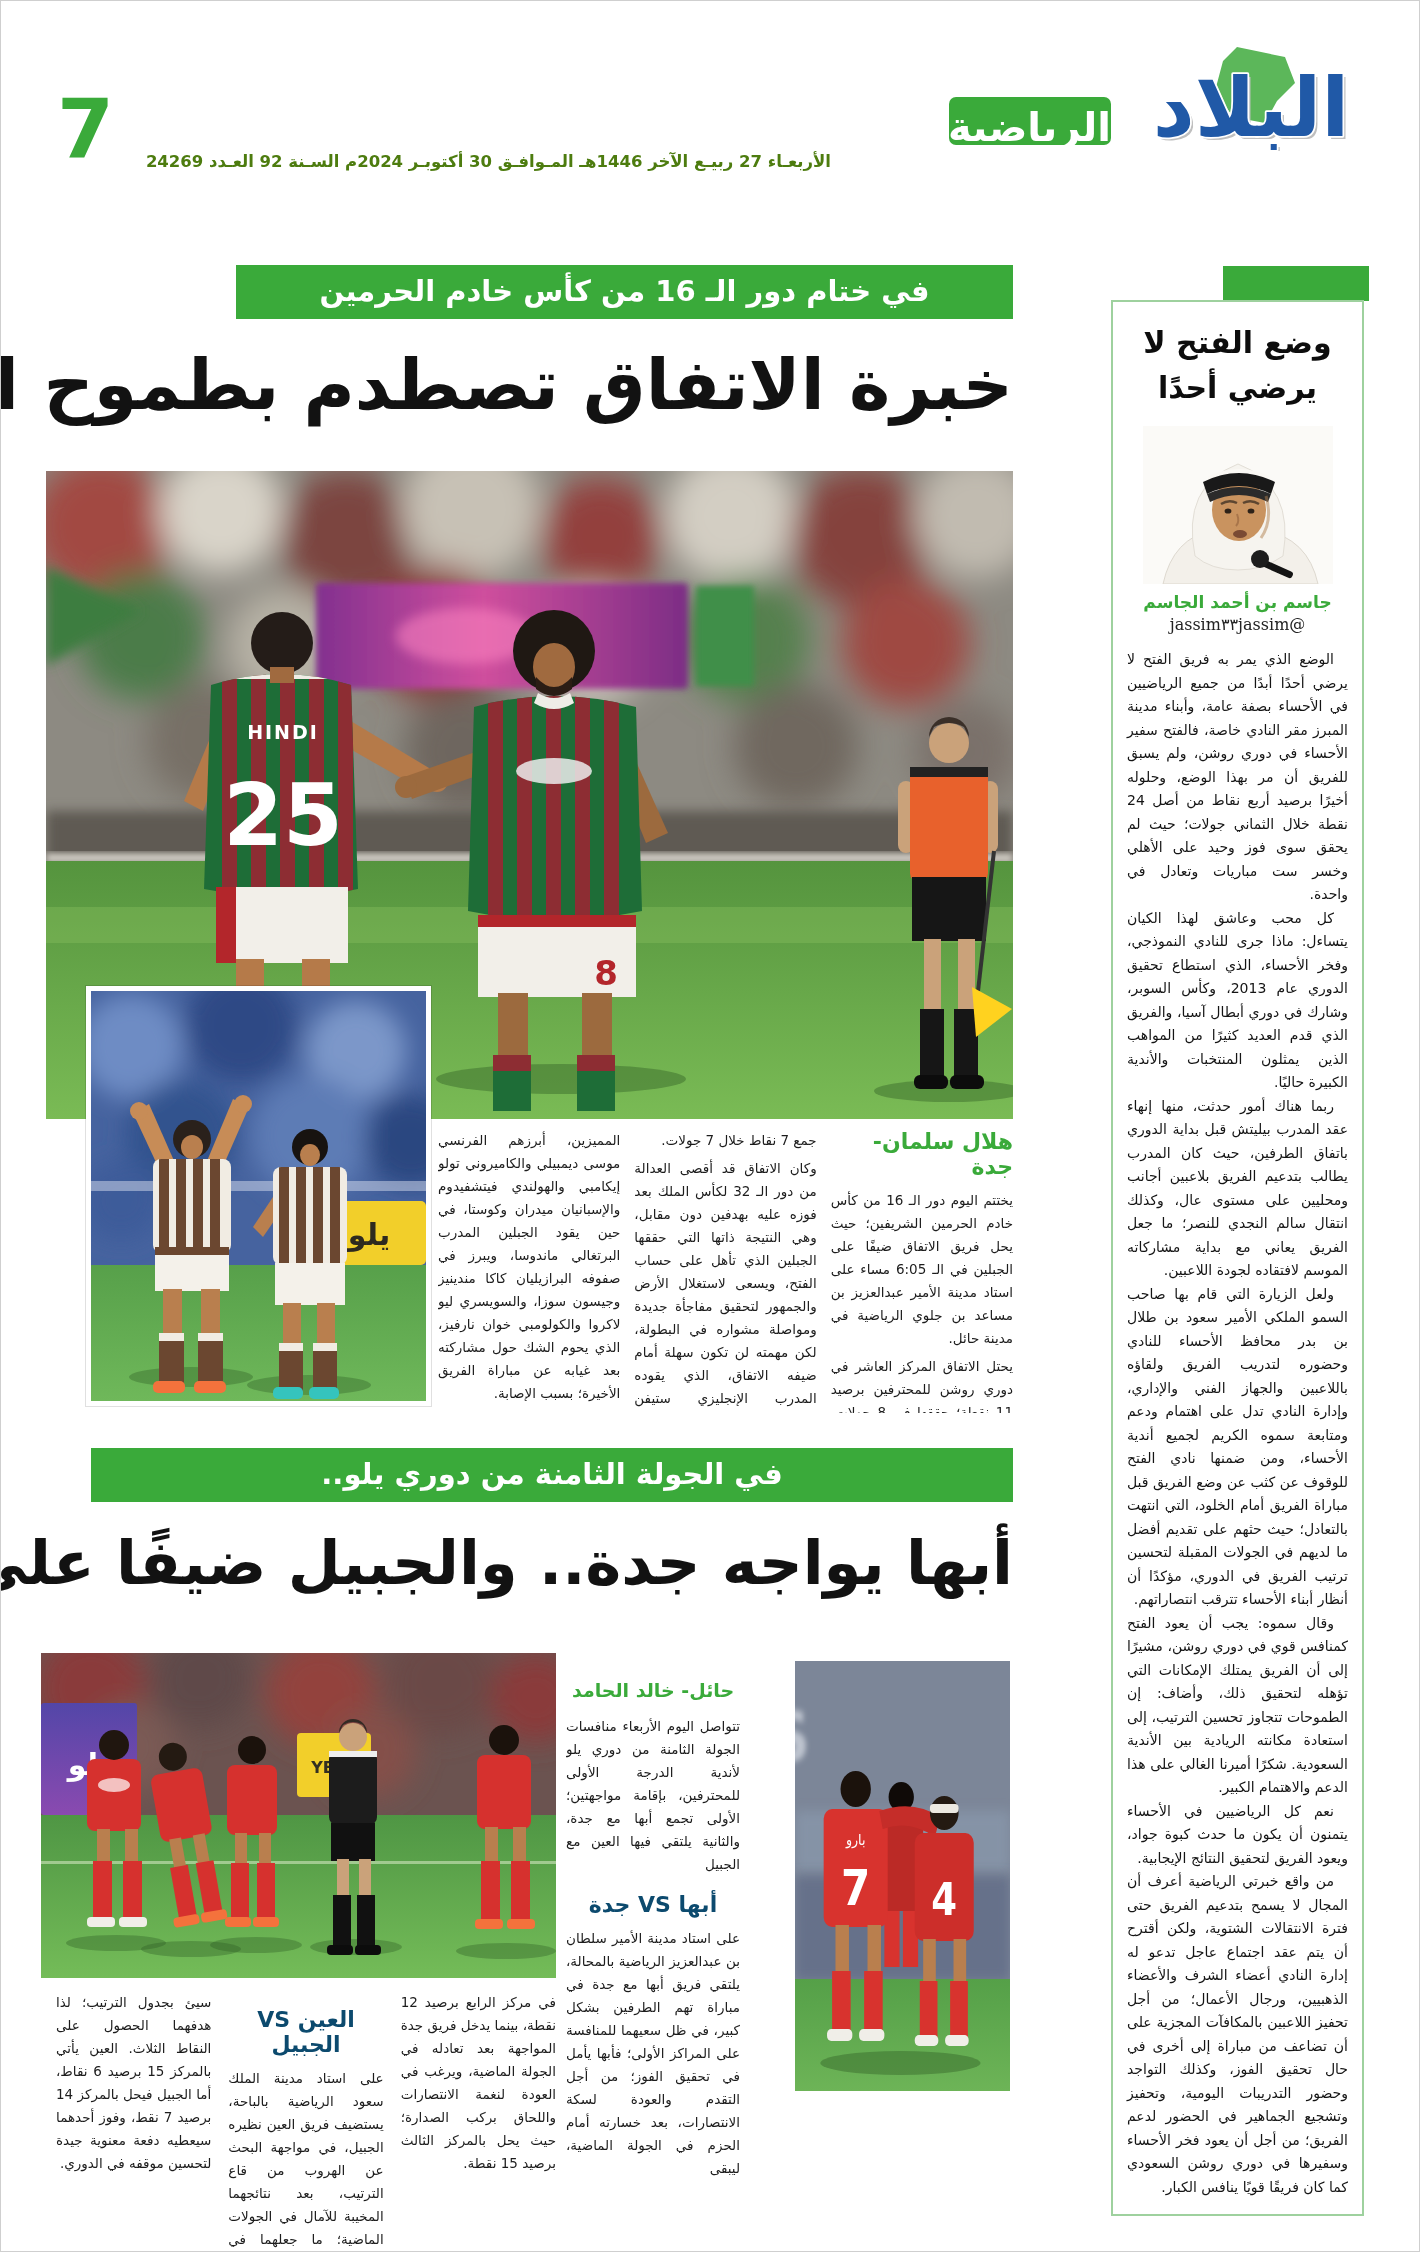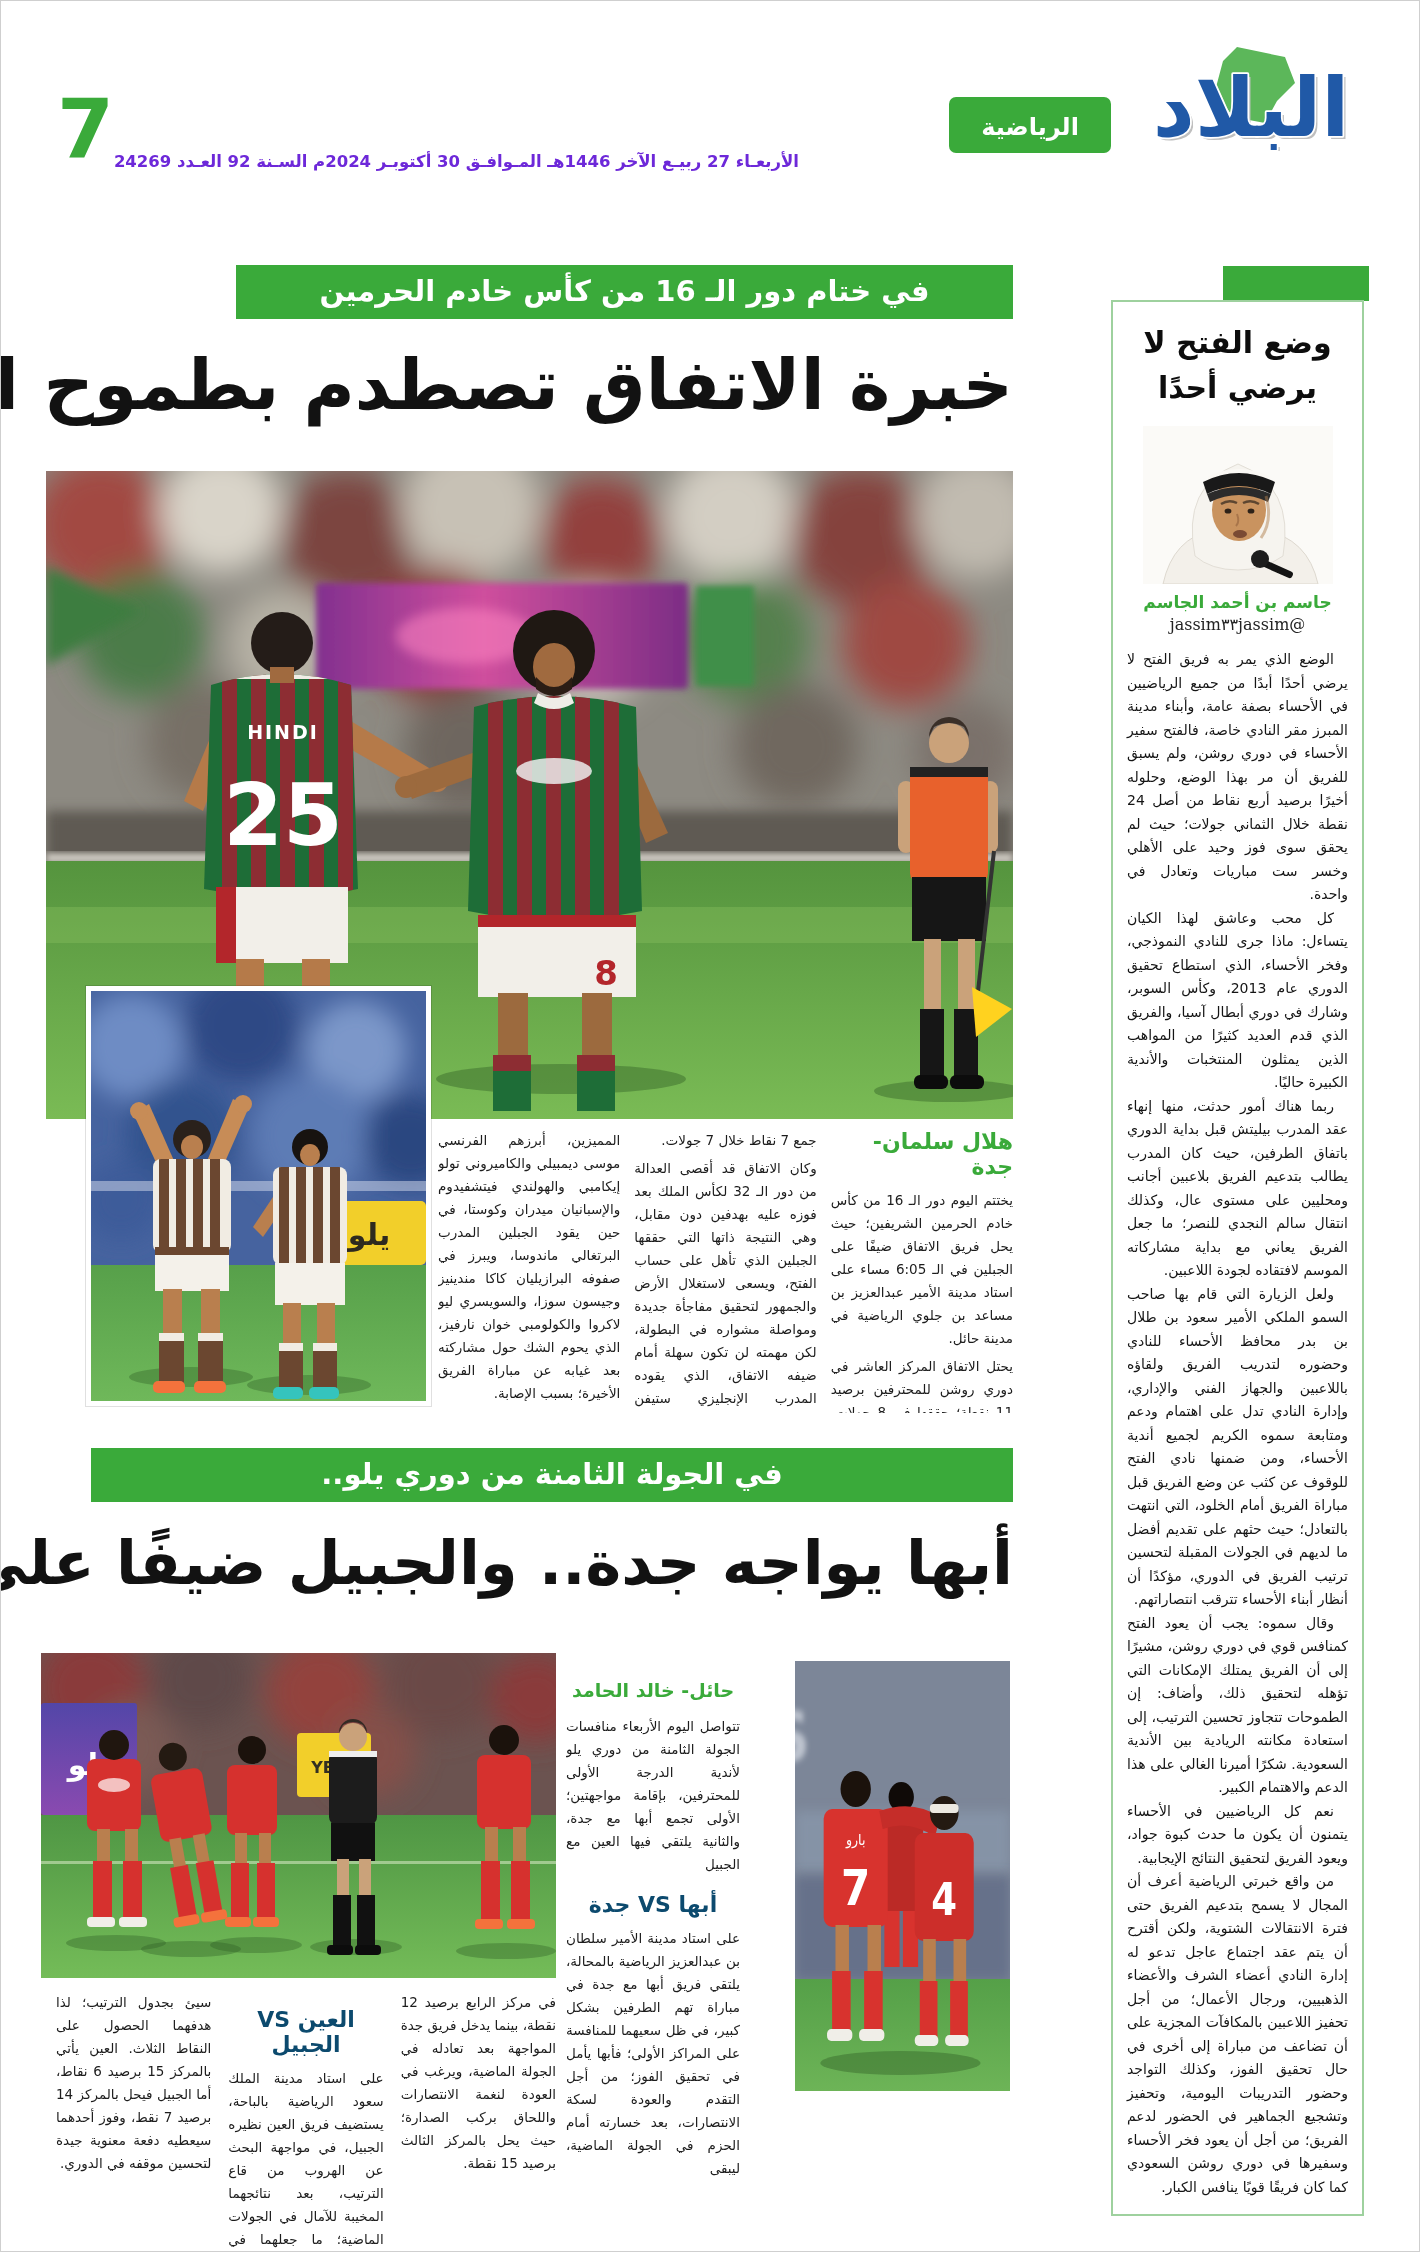--- a/index.html
+++ b/index.html
@@ -2,23 +2,23 @@
 <html lang="ar" dir="rtl"><head>
 <meta charset="utf-8">
 <style>
   html,body{margin:0;padding:0;background:#e9e9e9;}
   .page{position:relative;width:1420px;height:2252px;margin:0 auto;background:#fff;
         border:1px solid #cfcfcf;box-sizing:border-box;overflow:hidden;
         font-family:"DejaVu Sans",sans-serif;direction:rtl;color:#161616;}
   
   .pagenum{position:absolute;left:56px;top:88px;font-size:82px;font-weight:bold;color:#3aaa3a;line-height:1;}
   .logo{position:absolute;left:1096px;top:42px;width:305px;height:108px;}
-  .badge{position:absolute;left:948px;top:96px;width:162px;height:56px;background:#3aaa3a;color:#fff;
-         font-size:24px;font-weight:bold;text-align:center;line-height:61px;border-radius:7px;}
-  .dateline{position:absolute;left:232px;top:151px;width:566px;color:#6d28d9;font-weight:bold;
+  .badge{position:absolute;left:948px;top:96px;width:162px;height:48px;background:#3aaa3a;color:#fff;
+         font-size:40px;font-weight:bold;text-align:center;line-height:61px;border-radius:7px;}
+  .dateline{position:absolute;left:264px;top:151px;width:566px;color:#4d7c0f;font-weight:bold;
             font-size:16.5px;white-space:nowrap;direction:rtl;}
   
   .kicker{position:absolute;background:#3aaa3a;color:#fff;font-weight:bold;font-size:29px;
           text-align:center;line-height:53px;height:54px;}
   .kicker1{left:235px;top:264px;width:777px;}
   .kicker2{left:90px;top:1447px;width:922px;}
   .headline{position:absolute;margin:0;font-weight:bold;color:#121212;text-align:center;white-space:nowrap;}
   .headline1{left:45px;top:334px;width:967px;font-size:70px;line-height:1.45;}
   .headline2{left:45px;top:1512px;width:967px;font-size:61px;line-height:1.65;}
   

